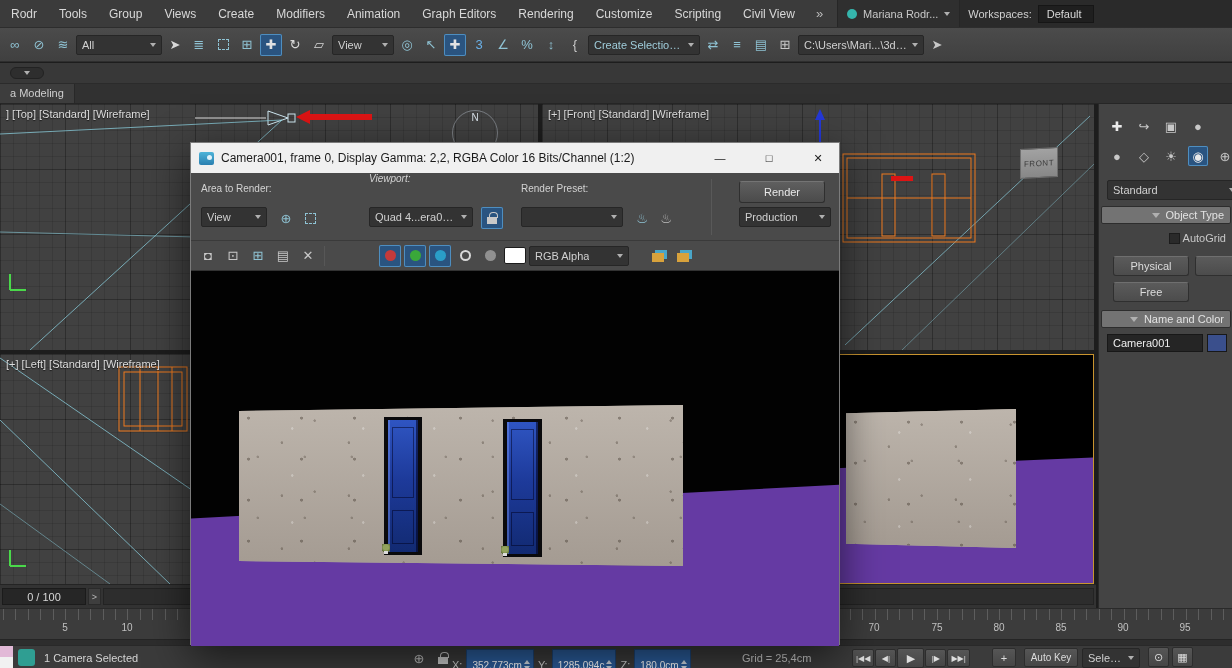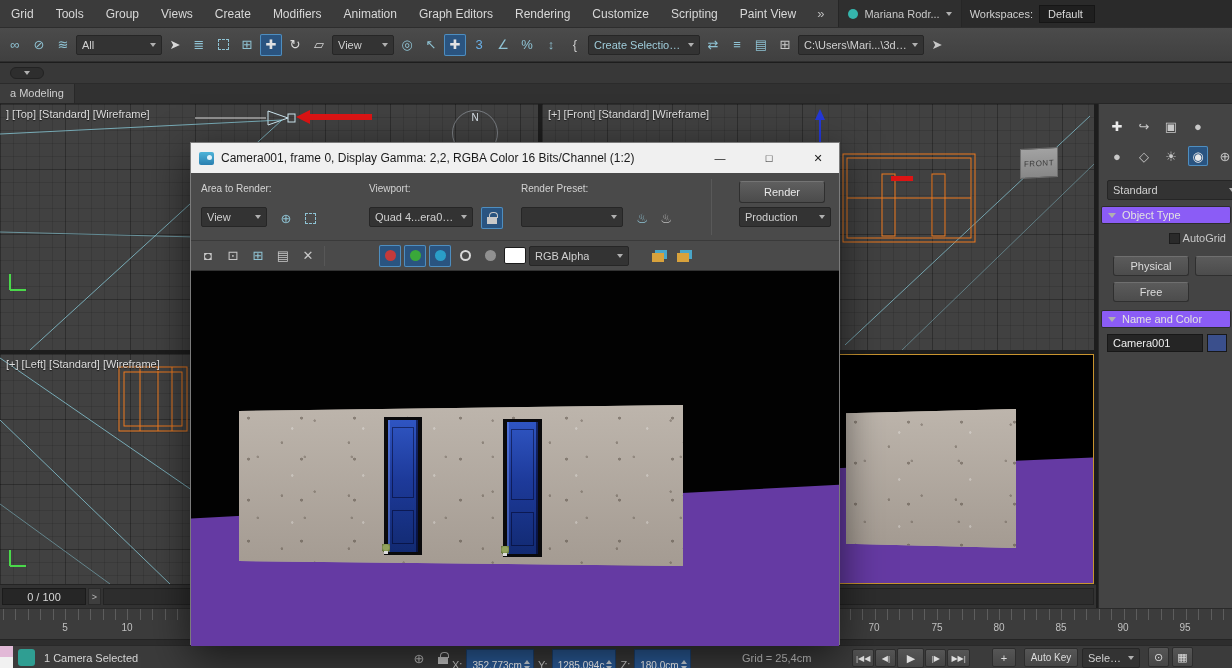--- a/index.html
+++ b/index.html
@@ -67,21 +67,21 @@
  radial-gradient(circle at 75% 50%, rgba(255,255,255,.28) 1px, transparent 1.5px),
  linear-gradient(180deg,#bdb5ac,#a49b92);
  background-size:53px 41px,67px 53px,89px 71px,47px 61px,71px 47px,100% 100%;}
 .compass{position:absolute;left:452px;top:110px;width:46px;height:46px;border-radius:50%;border:1px solid rgba(190,200,210,.45);z-index:3;display:flex;justify-content:center;}
 .compass span{color:#d8e0e8;font-size:10px;margin-top:1px;}
 
 
 .cmd-panel{position:absolute;left:1098px;top:104px;width:134px;height:541px;background:#444;border-left:1px solid #292929;}
 .cp-row{position:absolute;display:flex;gap:7px;}
 .cp-row .icon-btn{width:20px;height:20px;min-width:20px;}
-.rollout{position:absolute;left:2px;width:130px;background:#8b5cf6;border:1px solid #2d2d2d;border-radius:2px;height:18px;display:flex;align-items:center;padding:0 6px;gap:6px;color:#e2e2e2;}
+.rollout{position:absolute;left:2px;width:130px;background:#737373;border:1px solid #2d2d2d;border-radius:2px;height:18px;display:flex;align-items:center;padding:0 6px;gap:6px;color:#e2e2e2;justify-content:flex-end;}
 .rollout::before{content:"";width:0;height:0;border-left:4px solid transparent;border-right:4px solid transparent;border-top:5px solid #b0b0b0;}
 .autogrid-row{position:absolute;right:6px;top:128px;display:flex;align-items:center;gap:3px;color:#c8c8c8;}
 .checkbox{width:11px;height:11px;background:#2a2a2a;border:1px solid #1c1c1c;}
 .cp-btn{position:absolute;height:20px;background:linear-gradient(#5b5b5b,#4c4c4c);border:1px solid #2f2f2f;border-top-color:#6f6f6f;border-radius:3px;color:#dcdcdc;display:flex;align-items:center;justify-content:center;}
 .name-field{position:absolute;left:8px;top:230px;width:96px;height:18px;background:#252525;border:1px solid #181818;color:#eee;display:flex;align-items:center;padding:0 5px;}
 .name-swatch{position:absolute;left:108px;top:230px;width:20px;height:18px;background:#3a4f8c;border:1px solid #181818;}
 
 
 .timeslider{position:absolute;left:0;top:584px;width:1096px;height:24px;background:#333;border-top:1px solid #242424;display:flex;align-items:center;gap:2px;padding:0 2px;}
 .frame-box{width:84px;height:17px;background:#262626;border:1px solid #1b1b1b;color:#d8d8d8;display:flex;align-items:center;justify-content:center;}
@@ -137,32 +137,32 @@
 .plant{position:absolute;left:-2px;bottom:1px;width:8px;height:10px;background:radial-gradient(circle at 50% 35%,#92a35c 35%,#5c6b38 65%,transparent 70%);}
 .plant::after{content:"";position:absolute;left:2px;bottom:0;width:4px;height:3px;background:#dcdcdc;}
 </style>
 </head>
 <body>
 
 <div id="app">
 
   <header class="menubar">
     <nav class="menu-items" id="menu-items">
-        <div class="menu-item">Grid</div>
+        <div class="menu-item">Rodr</div>
         <div class="menu-item">Tools</div>
         <div class="menu-item">Group</div>
         <div class="menu-item">Views</div>
         <div class="menu-item">Create</div>
         <div class="menu-item">Modifiers</div>
         <div class="menu-item">Animation</div>
         <div class="menu-item">Graph Editors</div>
         <div class="menu-item">Rendering</div>
         <div class="menu-item">Customize</div>
         <div class="menu-item">Scripting</div>
-        <div class="menu-item">Paint View</div>
+        <div class="menu-item">Civil View</div>
       </nav>
     <div class="menu-overflow">»</div>
     <div class="workspace-tab">
       <span class="ws-dot"></span>
       <span>Mariana Rodr...</span>
       <span class="dd-caret"></span>
     </div>
     <div class="workspaces">
       <span>Workspaces:</span>
       <div class="ws-field">
@@ -413,21 +413,21 @@
       <span class="ctl-label" style="left:10px;top:10px;">Area to Render:</span>
       <div class="tb-dd" style="position:absolute;left:10px;top:34px;width:66px;">
         <span class="dd-text">View</span>
         <span class="dd-caret"></span>
       </div>
       <div class="icon-btn" style="position:absolute;left:84px;top:34px;color:#8fc3d4;">⊕</div>
       <div class="icon-btn" style="position:absolute;left:108px;top:34px;">
           <span class="dash-sq"></span>
         </div>
 
-      <span class="ctl-label" style="left:178px;top:10px;">Viewport:</span>
+      <span class="ctl-label" style="left:178px;top:0;font-style:italic;">Viewport:</span>
       <div class="tb-dd" style="position:absolute;left:178px;top:34px;width:104px;">
         <span class="dd-text">Quad 4...era001(</span>
         <span class="dd-caret"></span>
       </div>
       <div class="icon-btn active" style="position:absolute;left:290px;top:34px;">
           <span class="lock-i"></span>
         </div>
 
       <span class="ctl-label" style="left:330px;top:10px;">Render Preset:</span>
       <div class="tb-dd" style="position:absolute;left:330px;top:34px;width:102px;">

